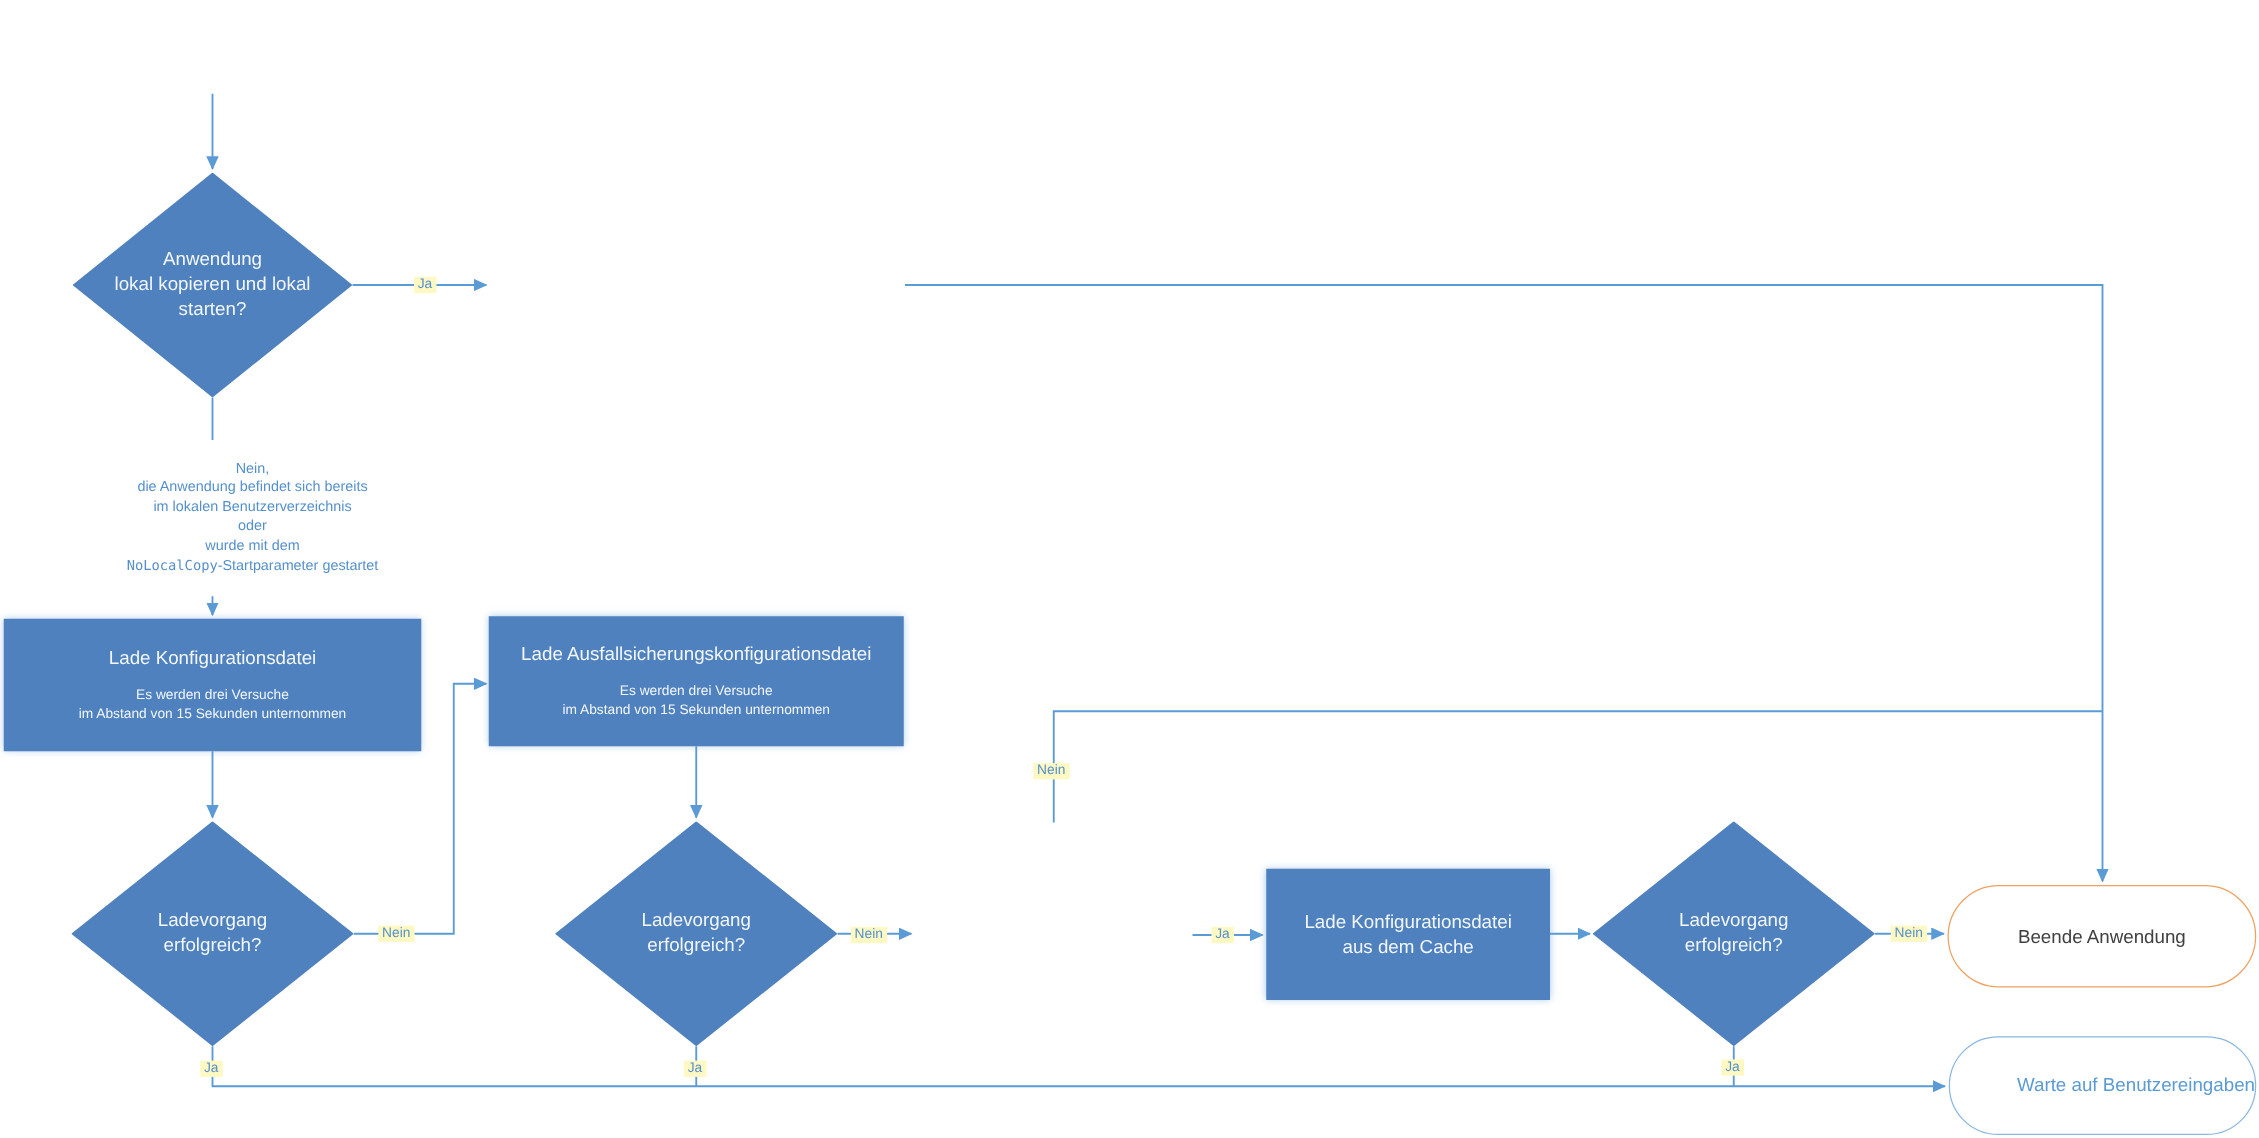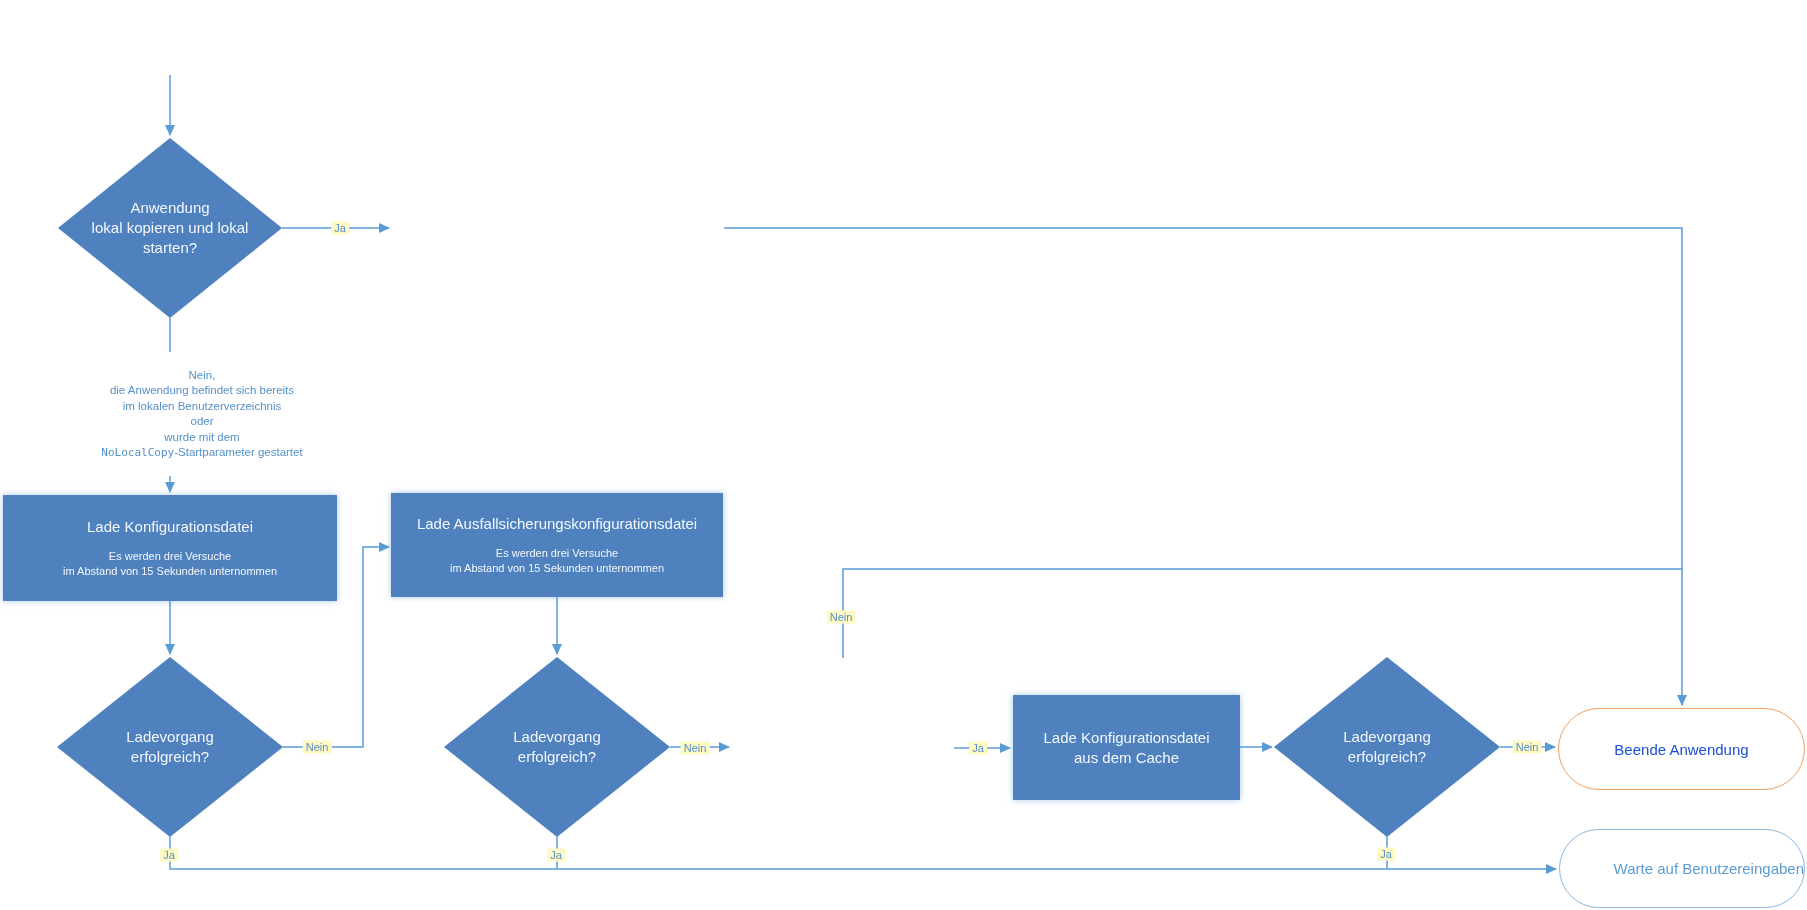--- a/index.html
+++ b/index.html
@@ -8,21 +8,21 @@
   #wires{position:absolute;left:0;top:0;pointer-events:none;}
 
   .node{position:absolute;display:flex;align-items:center;justify-content:center;
         text-align:center;box-sizing:border-box;white-space:pre-line;}
   .blue{background:#4E81BD;color:#F3F7FC;}
   .rect{box-shadow:0 0 6px rgba(91,155,213,.55);font-size:15px;line-height:20px;}
   .diamond{clip-path:polygon(50% 0,100% 50%,50% 100%,0 50%);font-size:15px;line-height:20px;
            filter:drop-shadow(0 0 3px rgba(91,155,213,.55));}
   .pill{background:#ffffff;border-radius:45px;font-size:15px;}
   .pill-start{border:1.6px solid #B2D187;color:#7DB24D;}
-  .pill-exit{border:1.6px solid #F0A161;color:#1d4ed8;text-align:center;}
+  .pill-exit{border:1.6px solid #F0A161;color:#404040;text-align:center;}
   .pill-wait{border:1.6px solid #8AB8E0;color:#5B9BD5;justify-content:flex-end;}
 
   .rect-title{font-size:15px;line-height:19px;white-space:pre-line;}
   .rect-sub{font-size:11px;line-height:15px;margin-top:13px;white-space:pre-line;}
 
   .edge-label{position:absolute;transform:translate(-50%,-50%);background:#fef9c3;
               color:#5590CC;font-size:11px;line-height:13px;padding:0 3px;white-space:nowrap;}
 
   .note{position:absolute;left:0px;top:352px;width:340px;text-align:center;background:#ffffff;
         color:#5590CC;font-size:11.5px;line-height:15.5px;white-space:pre-line;margin-left:32px;}

